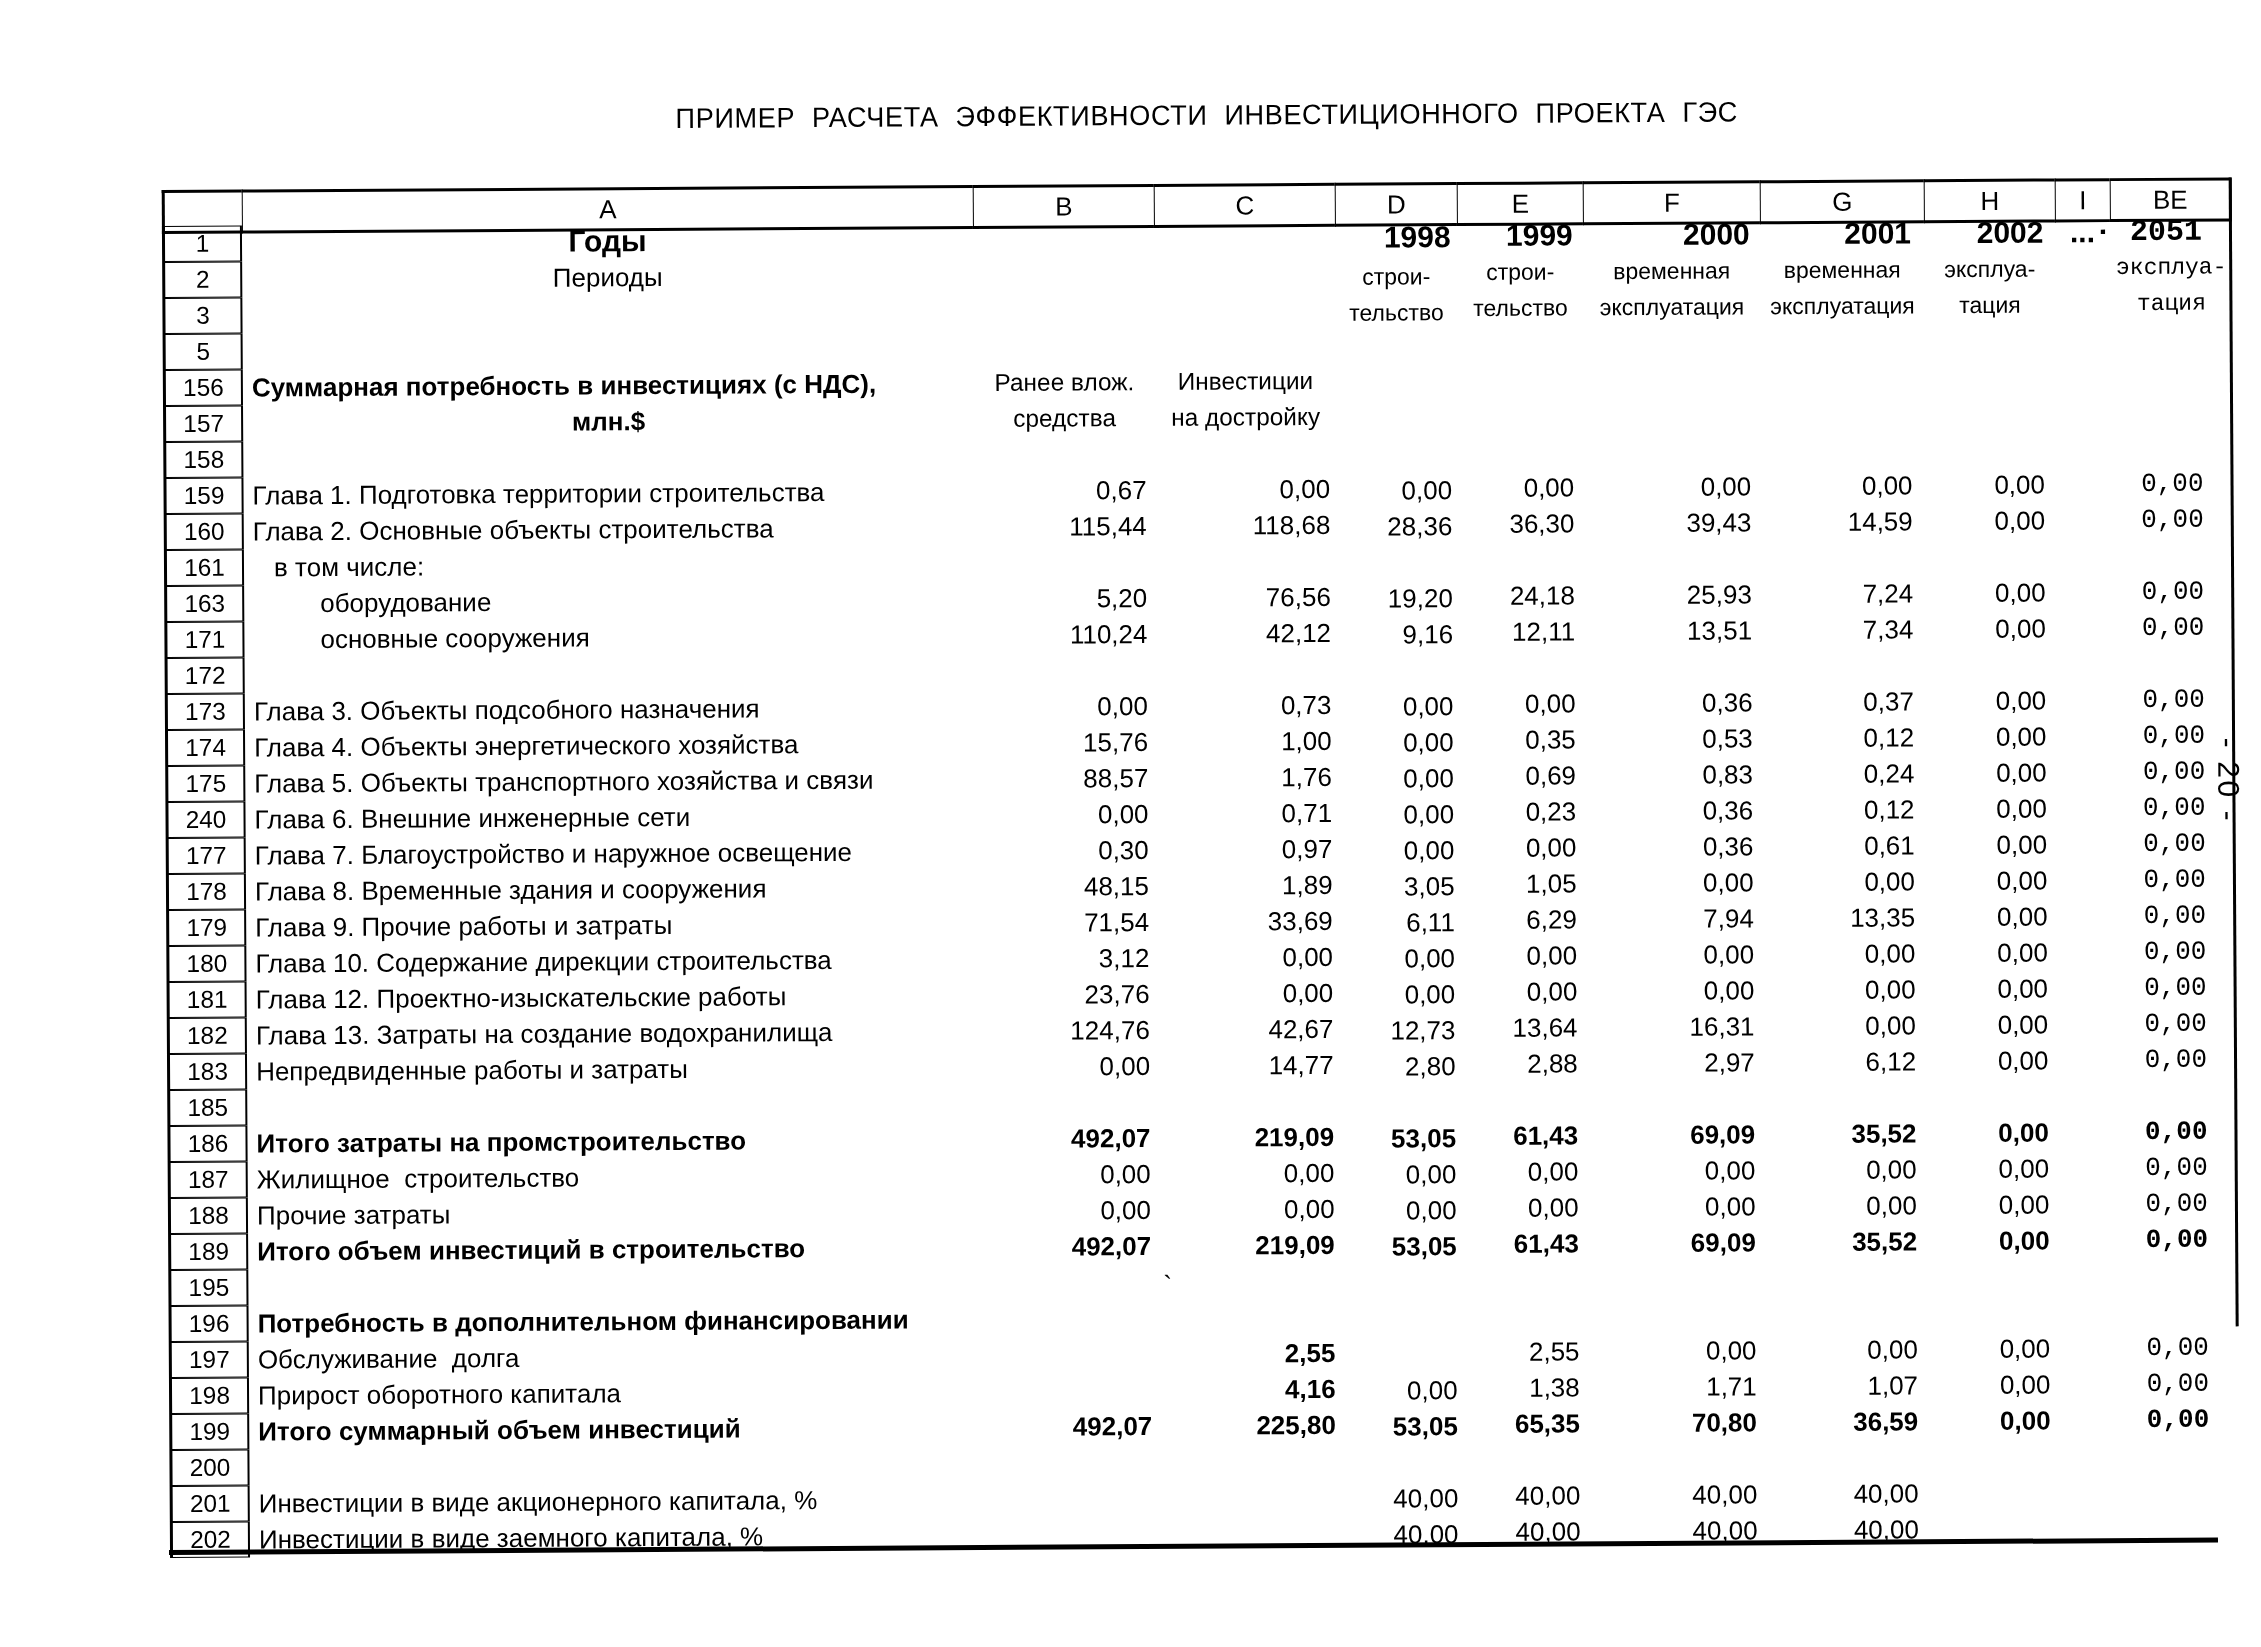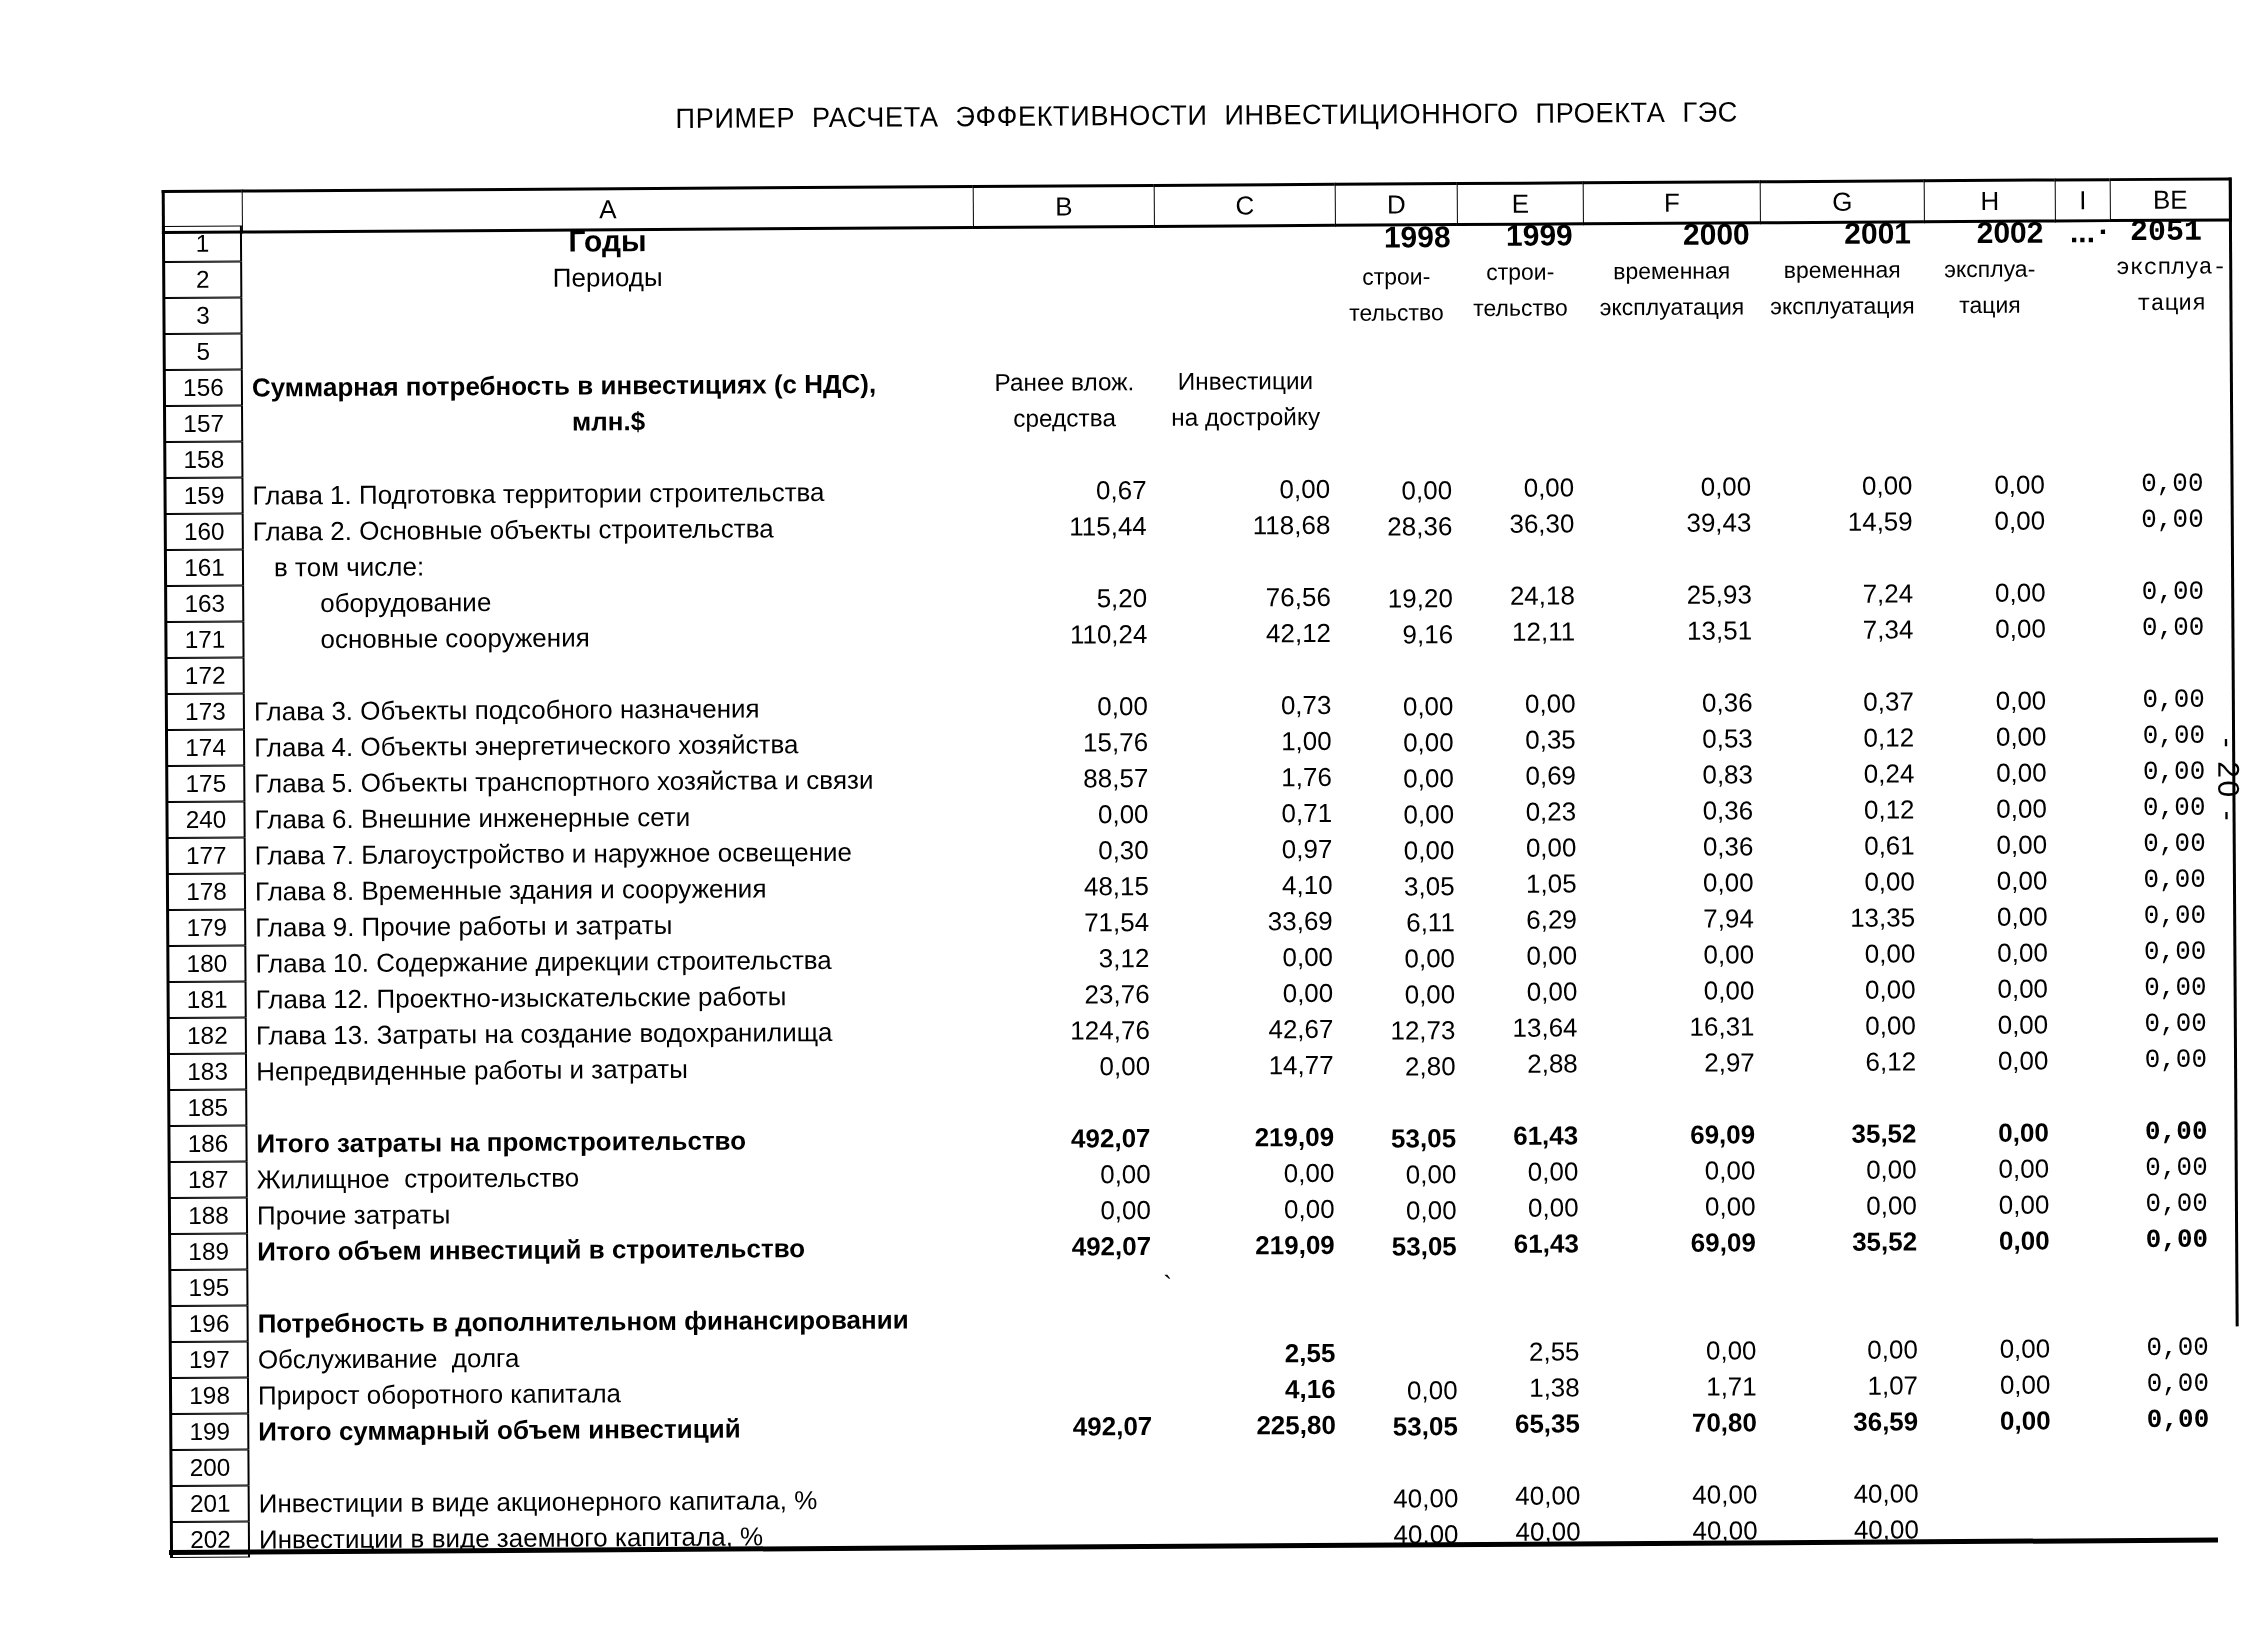--- a/index.html
+++ b/index.html
@@ -536,21 +536,21 @@
         <div class="num">
           <span>178</span>
         </div>
         <div class="a">
           <span>Глава 8. Временные здания и сооружения</span>
         </div>
         <div class="v colB">
           <span>48,15</span>
         </div>
         <div class="v colC">
-          <span>4,10</span>
+          <span>1,89</span>
         </div>
         <div class="v colD">
           <span>3,05</span>
         </div>
         <div class="v colE">
           <span>1,05</span>
         </div>
         <div class="v colF">
           <span>0,00</span>
         </div>

